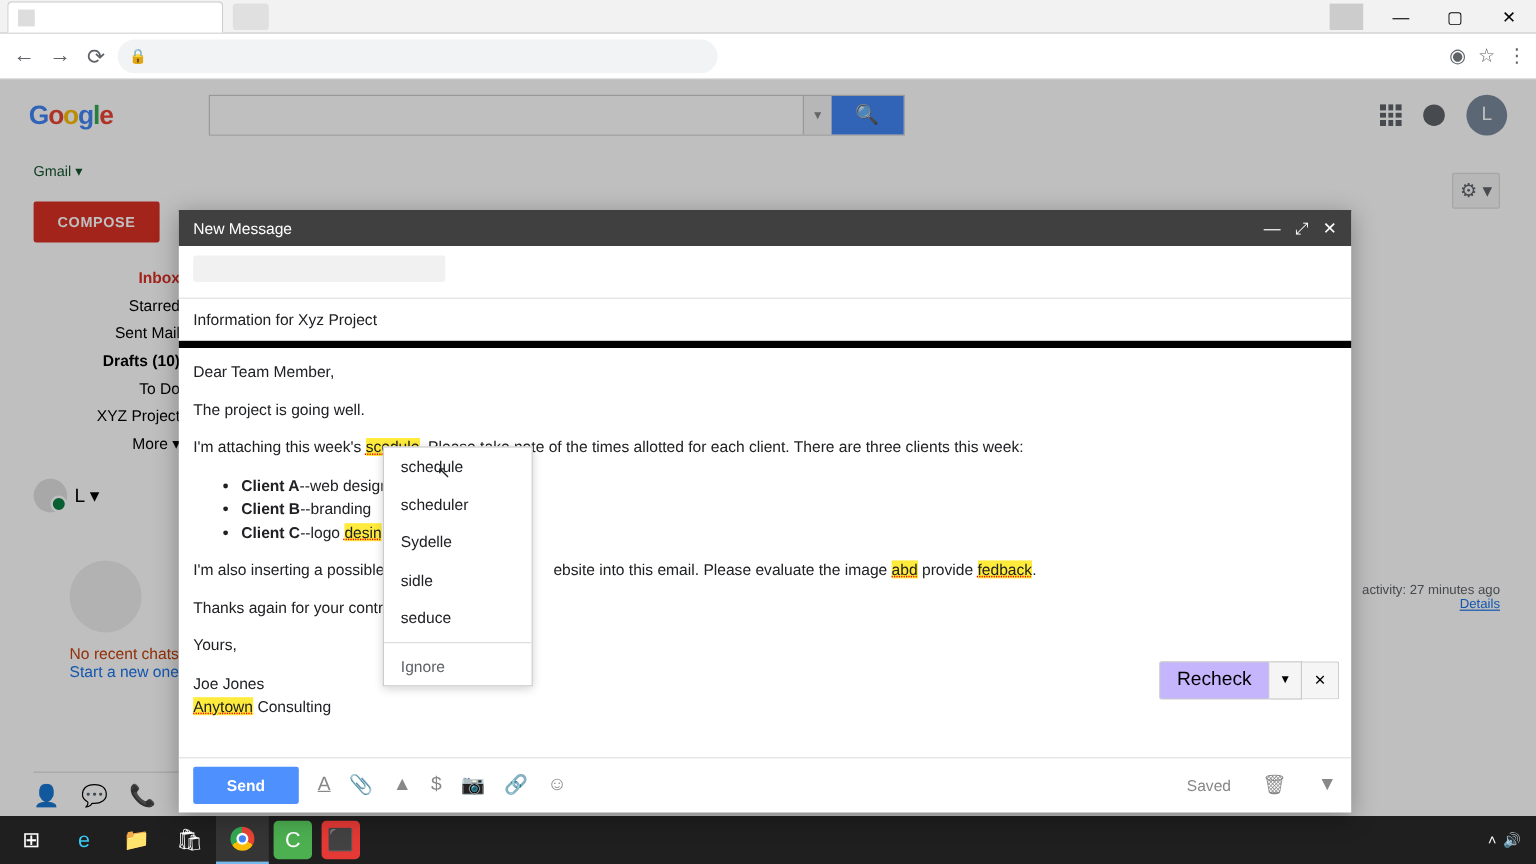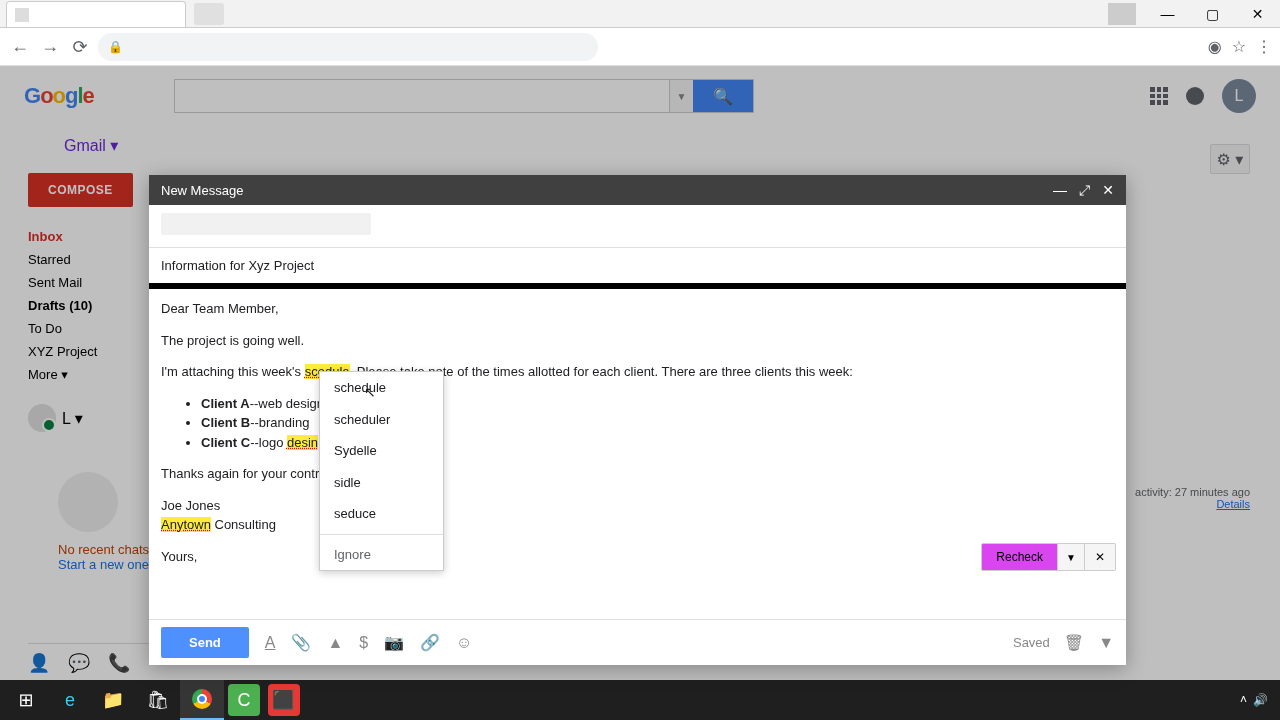--- a/index.html
+++ b/index.html
@@ -34,23 +34,23 @@
 .search-btn { width: 60px; background: #4285f4; color: #fff; display: flex; align-items: center; justify-content: center; font-size: 16px; }
 .header-right { margin-left: auto; display: flex; gap: 18px; align-items: center; }
 .apps-icon { width: 18px; height: 18px; display: grid; grid-template-columns: repeat(3,1fr); gap: 2px; }
 .apps-icon span { background: #5f6368; }
 .bell-icon { width: 18px; height: 18px; background: #5f6368; border-radius: 50%; }
 .avatar { width: 34px; height: 34px; border-radius: 50%; background: #7b8a9e; color: #fff; display: flex; align-items: center; justify-content: center; font-size: 16px; }
 
 
 .main-row { display: flex; height: 100%; }
 .sidebar { width: 150px; padding: 10px 0 0 28px; }
-.gmail-title { font-size: 16px; color: #6d28d9; margin-bottom: 18px; margin-left: 36px; }
+.gmail-title { font-size: 12px; color: #14532d; margin-bottom: 18px; }
 .compose-btn { background: #d93025; color: #fff; font-size: 12px; font-weight: bold; padding: 10px 20px; border: none; border-radius: 2px; margin-bottom: 18px; letter-spacing: 0.5px; }
-.nav-list { list-style: none; }
+.nav-list { list-style: none; text-align: right; }
 .nav-list li { font-size: 13px; color: #000000; padding: 4px 0; }
 .nav-list li.active { color: #d93025; font-weight: bold; }
 .nav-list li.bold { font-weight: bold; }
 .user-chip { display: flex; align-items: center; gap: 6px; margin-top: 18px; }
 .user-dot { width: 28px; height: 28px; border-radius: 50%; background: #e0e0e0; position: relative; }
 .user-dot::after { content: ''; position: absolute; bottom: 0; right: 0; width: 10px; height: 10px; background: #0b8043; border-radius: 50%; border: 2px solid #fff; }
 .hangouts-placeholder { width: 60px; height: 60px; border-radius: 50%; background: #eee; margin: 40px 0 10px 30px; }
 .hangouts-text { font-size: 13px; color: #c2410c; padding-left: 30px; }
 .hangouts-link { font-size: 13px; color: #1a73e8; padding-left: 30px; }
 .bottom-icons { position: absolute; bottom: 0; left: 28px; display: flex; gap: 20px; border-top: 1px solid #ddd; padding: 8px 0; width: 130px; }
@@ -76,28 +76,28 @@
 
 
 .spell-popup { position: absolute; top: 82px; left: 170px; width: 125px; background: #fff; border: 1px solid #ccc; box-shadow: 0 2px 8px rgba(0,0,0,0.2); z-index: 20; font-size: 13px; }
 .spell-popup div { padding: 6px 14px; cursor: pointer; }
 .spell-popup .divider { border-top: 1px solid #ddd; padding: 0; margin: 4px 0; }
 .spell-popup .ignore { color: #5f6368; }
 
 .cursor-icon { position: absolute; top: 93px; left: 215px; font-size: 14px; z-index: 25; pointer-events: none; }
 
 .recheck-bar { position: absolute; bottom: 48px; right: 10px; display: flex; }
-.recheck-btn { background: #d946ef; border: 1px solid #ccc; padding: 6px 14px; font-size: 12px; border-radius: 2px 0 0 2px; }
+.recheck-btn { background: #c4b5fd; border: 1px solid #ccc; padding: 6px 14px; font-size: 16px; border-radius: 2px 0 0 2px; }
 .recheck-dd { background: #f5f5f5; border: 1px solid #ccc; border-left: none; padding: 6px 8px; font-size: 10px; }
 .recheck-x { background: #f5f5f5; border: 1px solid #ccc; border-left: none; padding: 6px 10px; font-size: 12px; border-radius: 0 2px 2px 0; }
 
 .compose-footer { height: 46px; border-top: 1px solid #e0e0e0; display: flex; align-items: center; padding: 0 12px; gap: 16px; }
 .send-btn { background: #4d90fe; color: #fff; border: none; padding: 8px 28px; font-size: 13px; font-weight: bold; border-radius: 2px; }
 .footer-icon { color: #888; font-size: 16px; }
-.footer-right { margin-left: auto; display: flex; align-items: center; gap: 14px; color: #888; }
+.footer-right { margin-left: auto; display: flex; align-items: center; gap: 26px; color: #888; }
 .saved { font-size: 13px; }
 
 
 .taskbar { position: absolute; bottom: 0; left: 0; right: 0; height: 40px; background: #1f1f1f; display: flex; align-items: center; padding: 0 4px; }
 .task-icon { width: 44px; height: 40px; display: flex; align-items: center; justify-content: center; color: #fff; font-size: 18px; }
 .task-icon.active { border-bottom: 2px solid #76b9ed; background: rgba(255,255,255,0.1); }
 .task-right { margin-left: auto; display: flex; align-items: center; gap: 6px; color: #fff; font-size: 12px; padding-right: 8px; }
 .chrome-icon { width:20px; height:20px; border-radius:50%; background: conic-gradient(#ea4335 0 120deg, #fbbc05 120deg 240deg, #34a853 240deg 360deg); position:relative; }
 .chrome-icon::after{content:'';position:absolute;inset:5px;background:#4285f4;border-radius:50%;border:2px solid #fff;}
 </style>
@@ -212,26 +212,29 @@
       <p>Dear Team Member,</p>
       <p>The project is going well.</p>
       <p>
         <span>I'm attaching this week's </span><span class="hl">scedule</span><span>. Please take note of the times allotted for each client. There are three clients this week:</span>
       </p>
       <ul>
         <li><b>Client A</b><span>--web design</span></li>
         <li><b>Client B</b><span>--branding</span></li>
         <li><b>Client C</b><span>--logo </span><span class="hl">desin</span></li>
       </ul>
+      <p>
+        <span>I'm also inserting a possible </span><span style="white-space:pre">                                      </span><span>ebsite into this email. Please evaluate the image </span><span class="hl">abd</span><span> provide </span><span class="hl">fedback</span><span>.</span>
+      </p>
       <p>Thanks again for your contri</p>
+      <p>Yours,</p>
       <p>
         <span>Joe Jones</span><br>
         <span class="hl">Anytown</span><span> Consulting</span>
       </p>
-      <p>Yours,</p>
 
       <div class="spell-popup">
         <div>schedule</div>
         <div>scheduler</div>
         <div>Sydelle</div>
         <div>sidle</div>
         <div>seduce</div>
         <div class="divider"></div>
         <div class="ignore">Ignore</div>
       </div>

